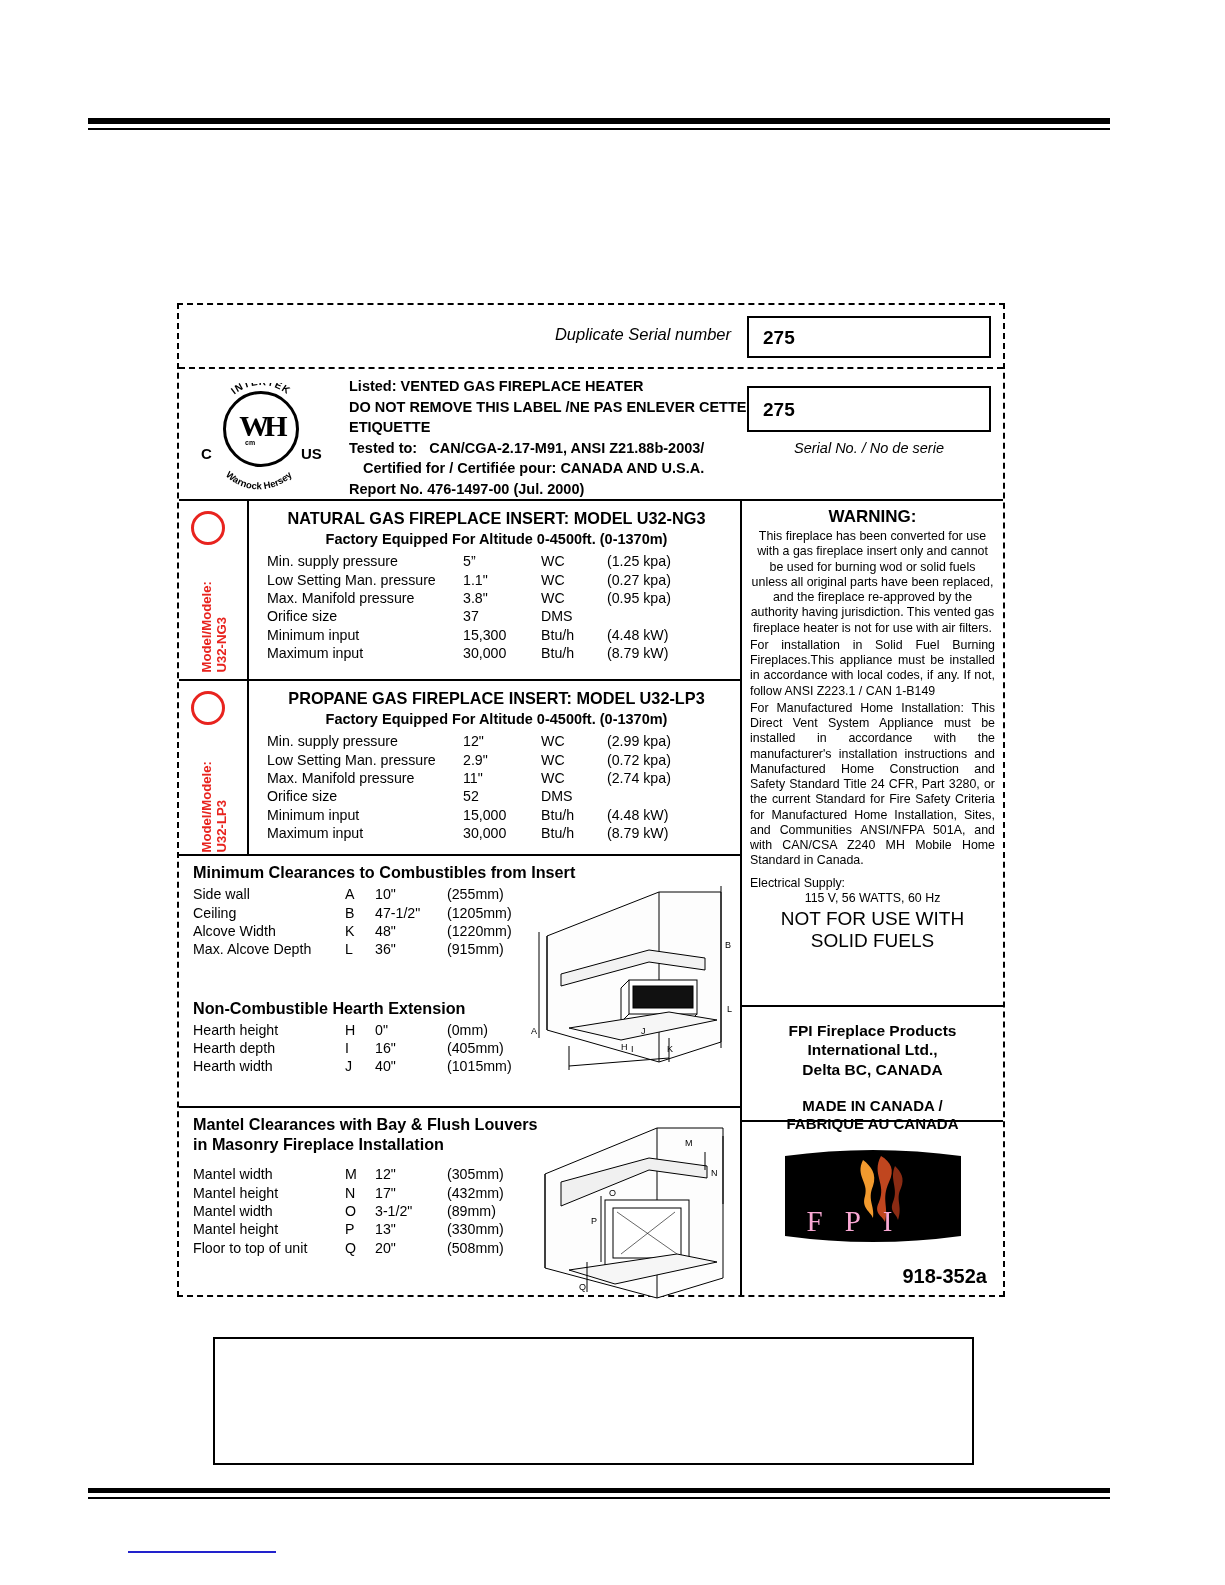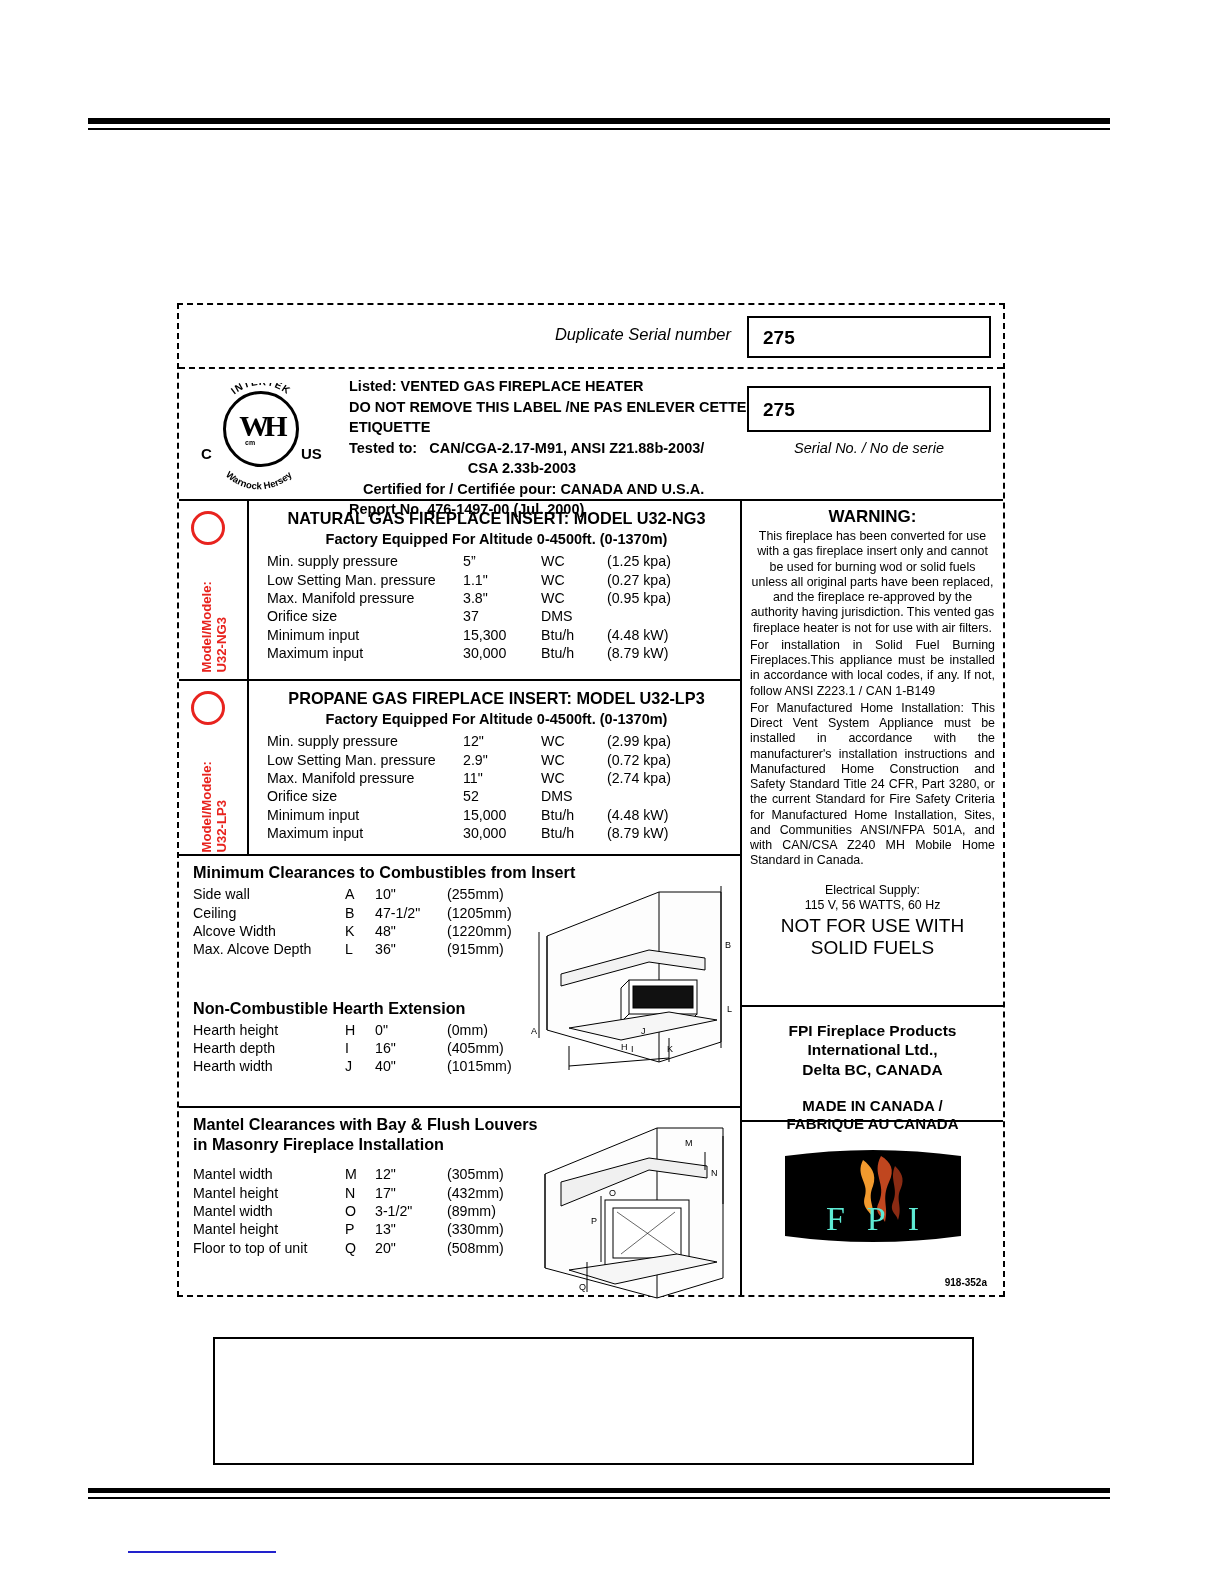--- a/index.html
+++ b/index.html
@@ -325,24 +325,23 @@
     font-size: 12.4px;
     line-height: 1.23;
   }
   .warn-just {
     text-align: justify;
     font-size: 12.4px;
     line-height: 1.23;
     margin-top: 2px;
   }
   .elec {
-    text-align: center;
     font-size: 12.4px;
     line-height: 1.25;
-    margin-top: 14px;
+    margin-top: 7px;
   }
   .nofuel {
     text-align: center;
     font-size: 19px;
     line-height: 1.15;
     margin-top: 2px;
   }
   .company-box {
     position: relative;
     height: 115px;
@@ -372,33 +371,32 @@
     transform: translateX(-50%);
     top: 18px;
     width: 176px;
     height: 112px;
     background: #000;
   }
   .fpi-letters {
     position: absolute;
     left: 0; right: 0;
     bottom: 14px;
-    text-align: center;
-    color: #5eead4;
+    color: #f9a8d4;
     font-family: "Liberation Serif", serif;
-    font-size: 34px;
+    font-size: 29px;
     letter-spacing: 22px;
     padding-left: 22px;
   }
   .doc-num {
     position: absolute;
     right: 16px;
     bottom: 8px;
     font-weight: bold;
-    font-size: 10px;
+    font-size: 20px;
   }
   .bottom-box {
     position: absolute;
     left: 213px;
     top: 1337px;
     width: 761px;
     height: 128px;
     border: 2px solid #000;
     box-sizing: border-box;
   }
@@ -458,21 +456,20 @@
       <div>
         <span>Listed:</span>
         <span>VENTED GAS FIREPLACE HEATER</span>
       </div>
       <div>DO NOT REMOVE THIS LABEL /NE PAS ENLEVER CETTE ETIQUETTE</div>
       <div>
         <span>Tested to:</span>
         &nbsp;
         <span>CAN/CGA-2.17-M91, ANSI Z21.88b-2003/</span>
       </div>
-      <div class="ctr">CSA 2.33b-2003</div>
       <div style="padding-left:14px">Certified for / Certifiée pour: CANADA AND U.S.A.</div>
       <div>Report No. 476-1497-00 (Jul. 2000)</div>
     </div>
 
     <div class="serial-box-bottom">
       <span>275</span>
     </div>
     <div class="serial-caption">Serial No. / No de serie</div>
   </div>
 

